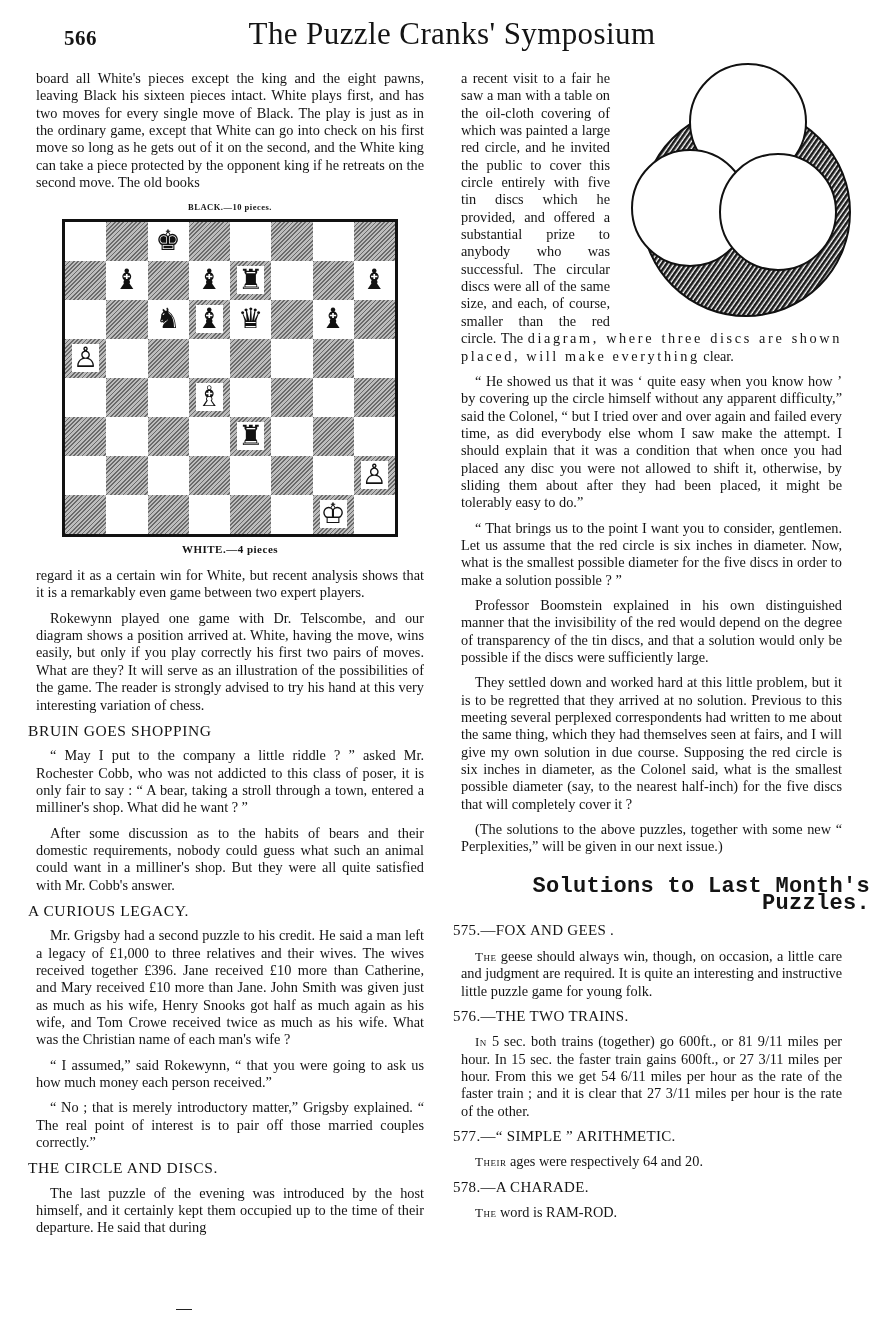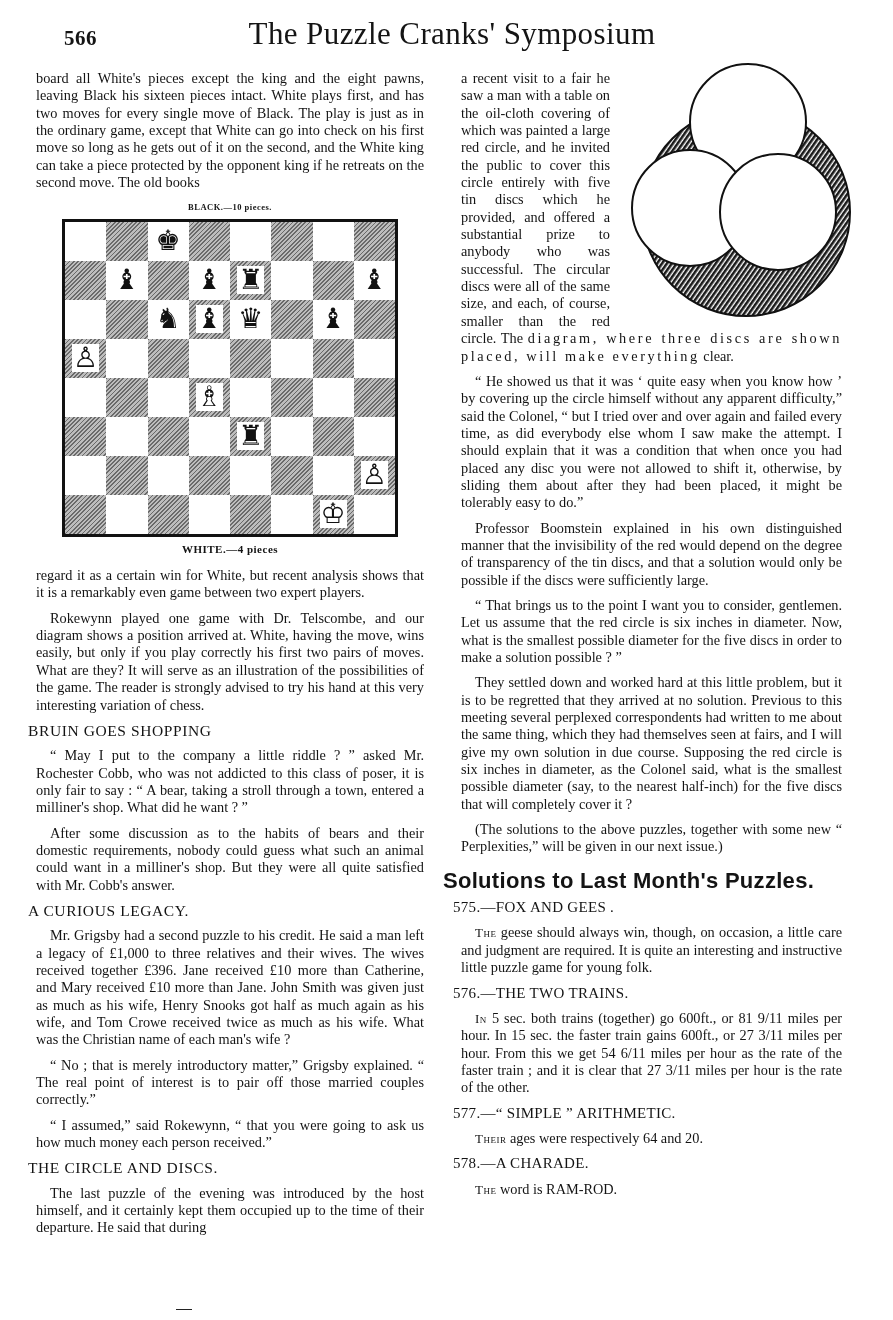--- a/index.html
+++ b/index.html
@@ -37,23 +37,23 @@
     background-image: repeating-linear-gradient(135deg, #6a6a6a 0 1.2px, transparent 1.2px 3px);
   }
   .sq.light { background: #ffffff; }
   .sq .pc { background: #fff; padding: 0 1px; }
   .sq.light .pc { background: transparent; }
 
   .discs-figure { float: right; width: 240px; height: 262px; margin: 0 -6px 4px 6px; }
   .spaced { letter-spacing: 2.6px; }
 
   .big-heading {
-    text-align: left; font-size: 22px; font-weight: bold; letter-spacing: 0.3px;
-    margin: 16px -20px 10px -10px; text-indent: 0;
-    font-family: Liberation Sans, sans-serif;
+    text-align: right; font-size: 22px; font-weight: bold; letter-spacing: 0.3px;
+    margin: 22px -20px 10px -10px; text-indent: 0;
+    font-family: Liberation Mono, monospace;
   }
   .footer-mark { position: absolute; left: 176px; top: 1309px; width: 16px; height: 1px; background: #222; }
 </style>
 </head>
 <body>
 
 <div class="header">
   <span class="page-no">566</span>
   <div class="running-title">The Puzzle Cranks' Symposium</div>
 </div>
@@ -162,22 +162,22 @@
 
   <p class="noindent">regard it as a certain win for White, but recent analysis shows that it is a remarkably even game between two expert players.</p>
   <p>Rokewynn played one game with Dr. Telscombe, and our diagram shows a position arrived at. White, having the move, wins easily, but only if you play correctly his first two pairs of moves. What are they? It will serve as an illustration of the possibilities of the game. The reader is strongly advised to try his hand at this very interesting variation of chess.</p>
 
   <div class="section-heading">BRUIN GOES SHOPPING</div>
   <p>“ May I put to the company a little riddle ? ” asked Mr. Rochester Cobb, who was not addicted to this class of poser, it is only fair to say : “ A bear, taking a stroll through a town, entered a milliner's shop. What did he want ? ”</p>
   <p>After some discussion as to the habits of bears and their domestic requirements, nobody could guess what such an animal could want in a milliner's shop. But they were all quite satisfied with Mr. Cobb's answer.</p>
 
   <div class="section-heading">A CURIOUS LEGACY.</div>
   <p>Mr. Grigsby had a second puzzle to his credit. He said a man left a legacy of £1,000 to three relatives and their wives. The wives received together £396. Jane received £10 more than Catherine, and Mary received £10 more than Jane. John Smith was given just as much as his wife, Henry Snooks got half as much again as his wife, and Tom Crowe received twice as much as his wife. What was the Christian name of each man's wife ?</p>
+  <p>“ I assumed,” said Rokewynn, “ that you were going to ask us how much money each person received.”</p>
   <p>“ No ; that is merely introductory matter,” Grigsby explained. “ The real point of interest is to pair off those married couples correctly.”</p>
-  <p>“ I assumed,” said Rokewynn, “ that you were going to ask us how much money each person received.”</p>
 
   <div class="section-heading">THE CIRCLE AND DISCS.</div>
   <p>The last puzzle of the evening was introduced by the host himself, and it certainly kept them occupied up to the time of their departure. He said that during</p>
 </div>
 
 <div class="col col-right">
   <svg class="discs-figure" viewBox="0 0 240 262">
     <defs>
       <pattern id="hatch" width="4" height="4" patternUnits="userSpaceOnUse" patternTransform="rotate(35)">
         <rect width="4" height="4" fill="#ffffff"></rect>
@@ -185,22 +185,22 @@
       </pattern>
     </defs>
     <circle cx="130" cy="150" r="104" fill="url(#hatch)" stroke="#111" stroke-width="2"></circle>
     <circle cx="132" cy="60" r="58" fill="#fff" stroke="#111" stroke-width="2"></circle>
     <circle cx="74" cy="146" r="58" fill="#fff" stroke="#111" stroke-width="2"></circle>
     <circle cx="162" cy="150" r="58" fill="#fff" stroke="#111" stroke-width="2"></circle>
   </svg>
 
   <p class="noindent"><span>a recent visit to a fair he saw a man with a table on the oil-cloth covering of which was painted a large red circle, and he invited the public to cover this circle entirely with five tin discs which he provided, and offered a substantial prize to anybody who was successful. The circular discs were all of the same size, and each, of course, smaller than the red circle. The</span> <span class="spaced">diagram, where three discs are shown placed, will make everything</span> <span>clear.</span></p>
   <p>“ He showed us that it was ‘ quite easy when you know how ’ by covering up the circle himself without any apparent difficulty,” said the Colonel, “ but I tried over and over again and failed every time, as did everybody else whom I saw make the attempt. I should explain that it was a condition that when once you had placed any disc you were not allowed to shift it, otherwise, by sliding them about after they had been placed, it might be tolerably easy to do.”</p>
+  <p>“ That brings us to the point I want you to consider, gentlemen. Let us assume that the red circle is six inches in diameter. Now, what is the smallest possible diameter for the five discs in order to make a solution possible ? ”</p>
   <p>Professor Boomstein explained in his own distinguished manner that the invisibility of the red would depend on the degree of transparency of the tin discs, and that a solution would only be possible if the discs were sufficiently large.</p>
-  <p>“ That brings us to the point I want you to consider, gentlemen. Let us assume that the red circle is six inches in diameter. Now, what is the smallest possible diameter for the five discs in order to make a solution possible ? ”</p>
   <p>They settled down and worked hard at this little problem, but it is to be regretted that they arrived at no solution. Previous to this meeting several perplexed correspondents had written to me about the same thing, which they had themselves seen at fairs, and I will give my own solution in due course. Supposing the red circle is six inches in diameter, as the Colonel said, what is the smallest possible diameter (say, to the nearest half-inch) for the five discs that will completely cover it ?</p>
   <p>(The solutions to the above puzzles, together with some new “ Perplexities,” will be given in our next issue.)</p>
 
   <div class="big-heading">Solutions to Last Month's Puzzles.</div>
 
   <div>
     <div class="sol-heading">575.—FOX AND GEES .</div>
     <p><span class="sc">The</span><span> geese should always win, though, on occasion, a little care and judgment are required. It is quite an interesting and instructive little puzzle game for young folk.</span></p>
   </div>
   <div>

